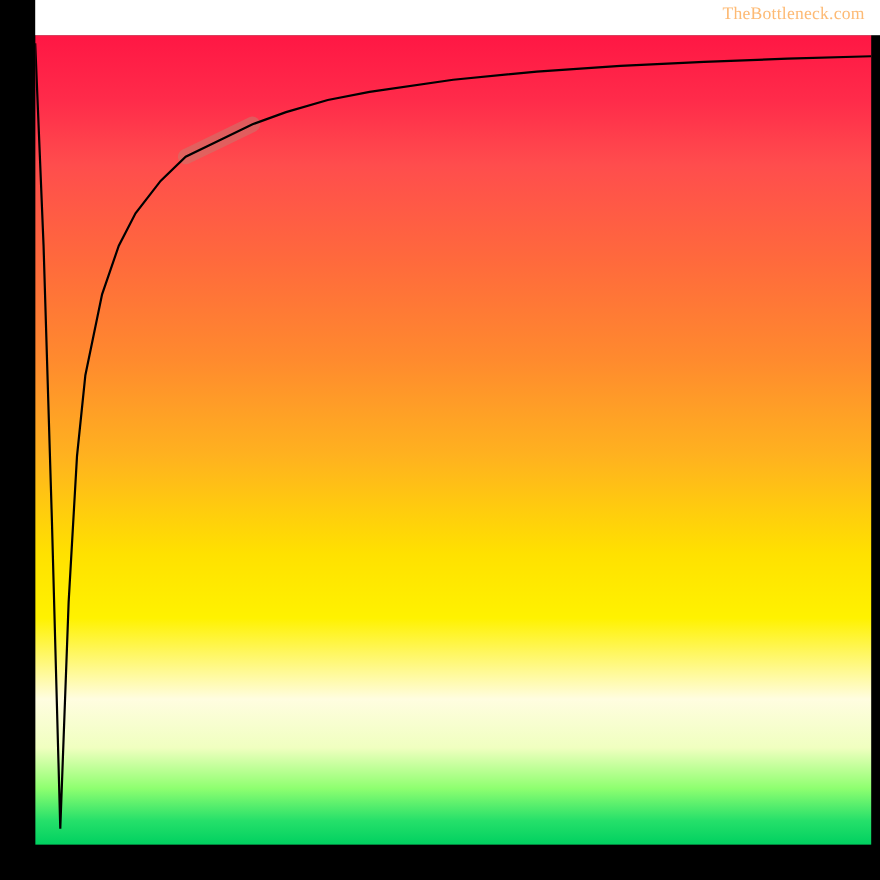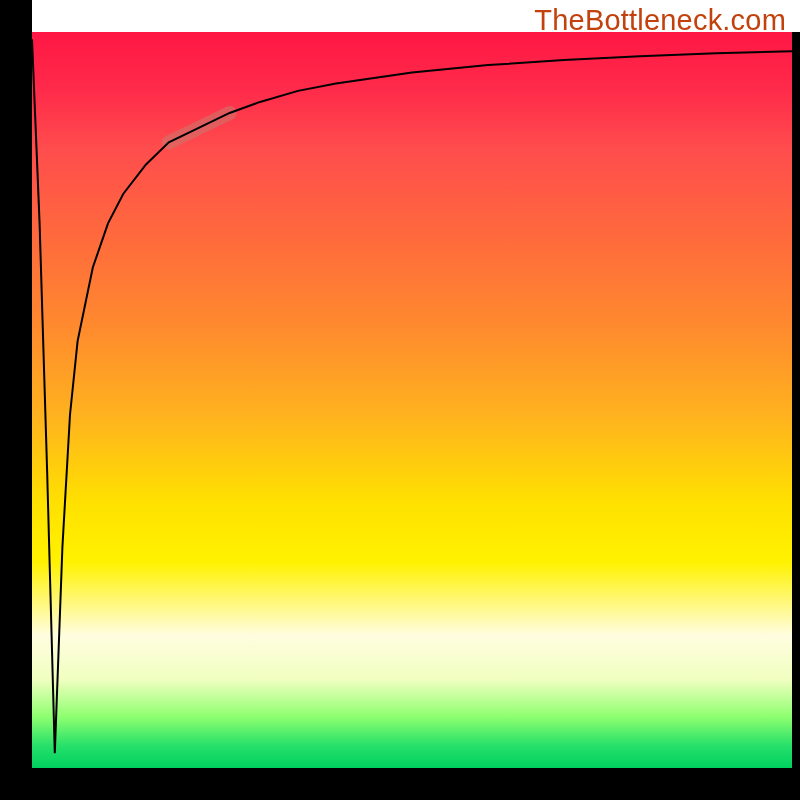--- a/index.html
+++ b/index.html
@@ -8,25 +8,26 @@
     height: 800px;
     background: #000;
     position: relative;
     font-family: Arial, Helvetica, sans-serif;
     overflow: hidden;
   }
   .attribution {
     position: absolute;
     top: 4px;
     right: 14px;
-    color: #c2410c;
-    font-size: 29px;
+    color: #fdba74;
+    font-size: 16px;
     font-weight: 400;
     letter-spacing: 0.2px;
     z-index: 10;
+    font-family: Liberation Serif, serif;
   }
   .plot-area {
     position: absolute;
     left: 32px;
     top: 32px;
     width: 760px;
     height: 736px;
     
     background: linear-gradient(
       to bottom,

